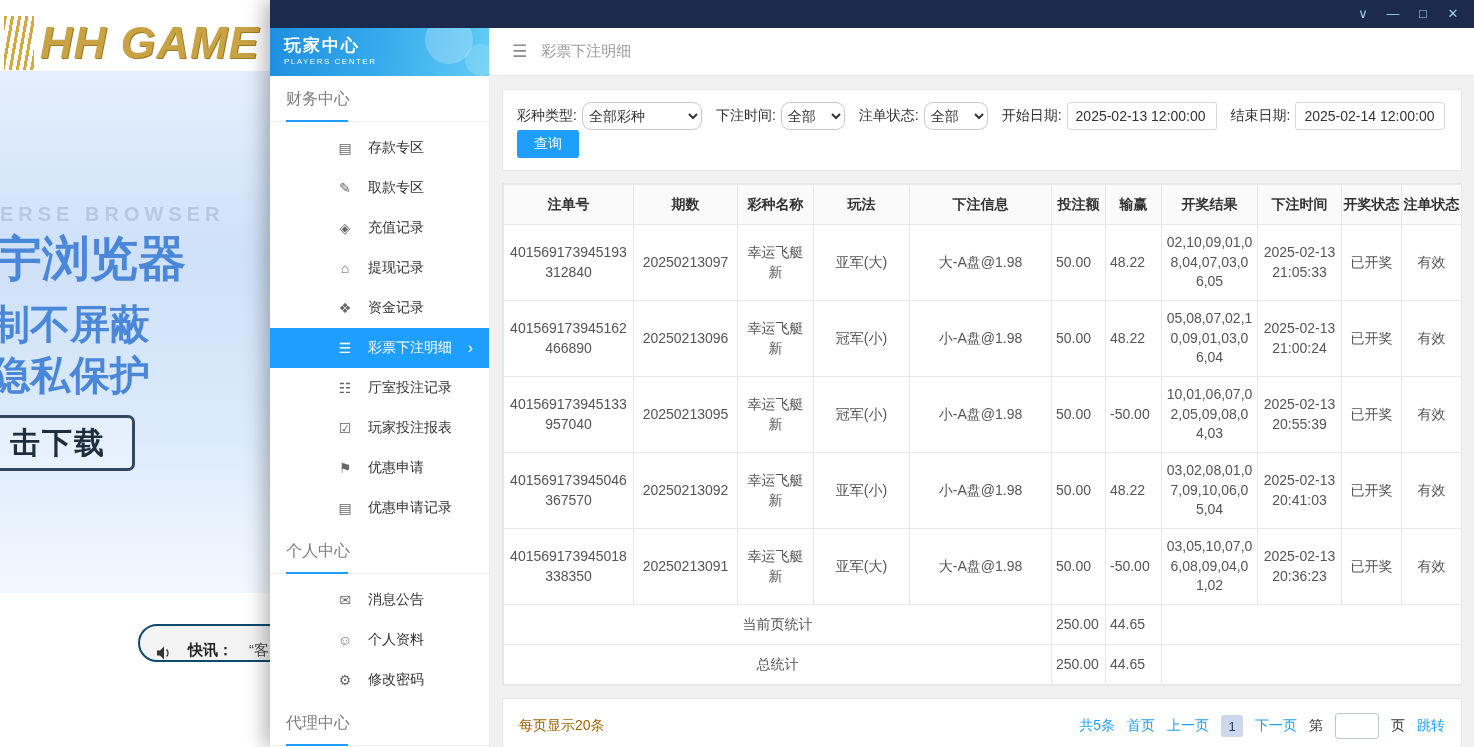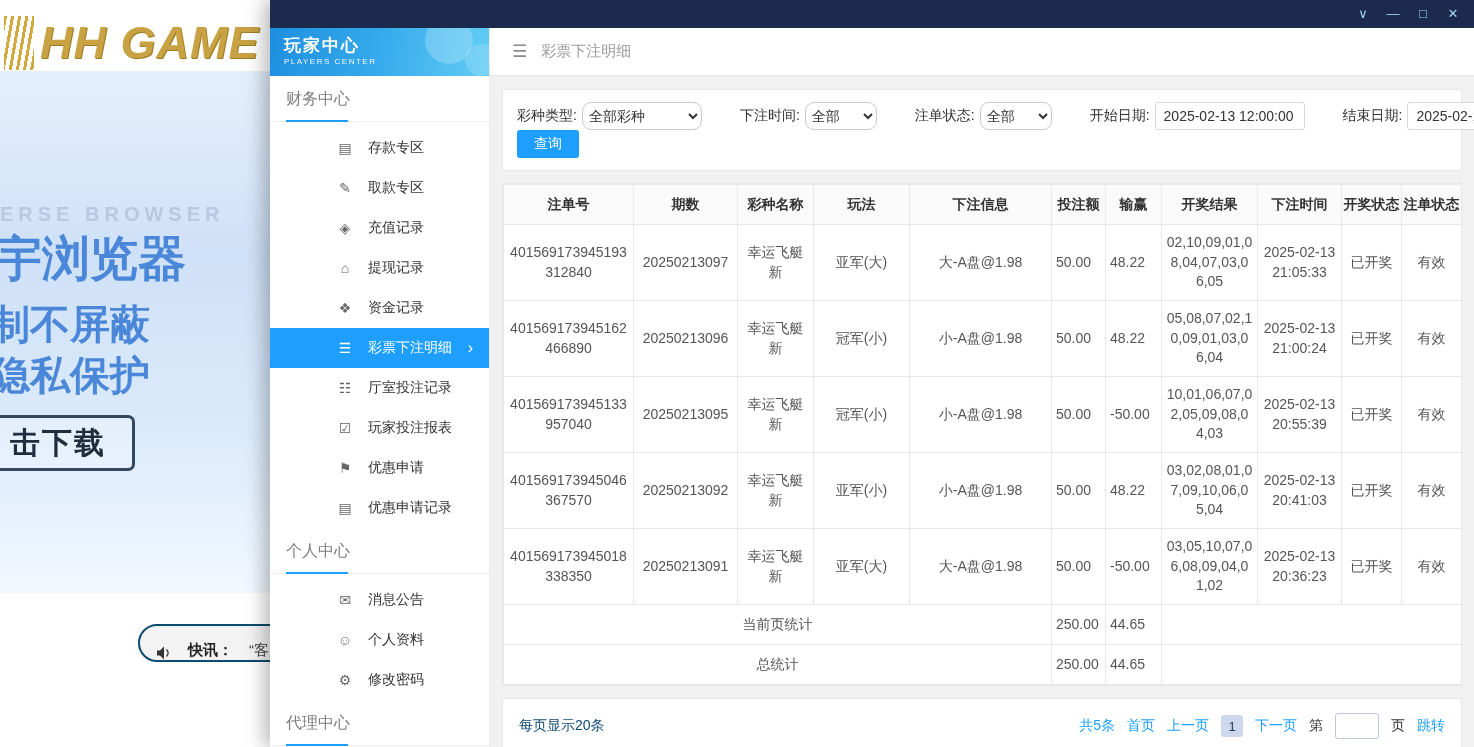--- a/index.html
+++ b/index.html
@@ -72,47 +72,47 @@
 
   
   .main { flex: 1; display: flex; flex-direction: column; overflow: hidden; background: #f1f1f1; }
   .main-header { height: 48px; flex: none; background: #fff; border-bottom: 1px solid #e9e9e9;
     display: flex; align-items: center; padding-left: 22px; }
   .hamburger { font-size: 17px; color: #8c8c8c; cursor: pointer; }
   .page-title { margin-left: 14px; font-size: 15px; color: #9a9a9a; }
   .content { flex: 1; padding: 13px 12px; overflow: hidden; }
 
   .filter-card { background: #fff; border: 1px solid #e6e6e6; border-radius: 2px; padding: 12px 14px; }
-  .filter-row { display: flex; align-items: center; gap: 24px; }
+  .filter-row { display: flex; align-items: center; }
   .f-label { font-size: 14px; color: #333; margin-right: 5px; white-space: nowrap; }
   .f-group { display: flex; align-items: center; margin-right: 14px; }
   .f-select { height: 28px; border: 1px solid #c9c9c9; border-radius: 9px; background: #fff;
     font-size: 14px; color: #333; padding: 0 2px; font-family: inherit; }
   .sel-lottery { width: 120px; }
-  .sel-small { width: 72px; }
+  .sel-small { width: 64px; }
   .f-date { height: 28px; width: 150px; border: 1px solid #d8d8d8; border-radius: 3px;
     font-size: 14px; color: #333; padding: 0 8px; font-family: inherit; }
   .filter-actions { }
   .btn-query { background: #1e9fff; color: #fff; border: none; border-radius: 3px;
     height: 28px; padding: 0 17px; font-size: 14px; cursor: pointer; font-family: inherit; }
 
   .table-card { margin-top: 12px; background: #fff; border: 1px solid #e6e6e6; }
   table { width: 100%; border-collapse: collapse; table-layout: fixed; }
   th { border: 1px solid #e8e8e8; background: #fafafa; height: 40px; font-size: 14px;
     color: #333; font-weight: bold; padding: 4px 1px; }
   td { border: 1px solid #e8e8e8; font-size: 14px; color: #555; text-align: center;
     padding: 6px 4px; line-height: 1.4; vertical-align: middle; }
   tr.data-row { height: 76px; }
   td.brk { word-break: break-all; }
   td.num { text-align: right; padding-right: 24px; }
   tr.sum-row { height: 40px; }
 
   .pager-card { margin-top: 12px; background: #fff; border: 1px solid #e6e6e6; height: 56px;
     display: flex; align-items: center; justify-content: space-between; padding: 0 16px; }
-  .page-size { font-size: 14px; color: #0c4a6e; }
+  .page-size { font-size: 14px; color: #a16207; }
   .pager-right { display: flex; align-items: center; gap: 12px; font-size: 14px; color: #333; }
   .pg-link { color: #1e9fff; cursor: pointer; text-decoration: none; white-space: nowrap; }
   .pg-current { min-width: 22px; height: 22px; padding: 0 4px; background: #cdd8ec; color: #243a5e;
     display: flex; align-items: center; justify-content: center; border-radius: 3px;
     font-size: 13px; cursor: pointer; }
   .pg-input { width: 44px; height: 26px; border: 1px solid #b9c6dc; border-radius: 3px; padding: 0 4px; }
 </style>
 </head>
 <body>
 

